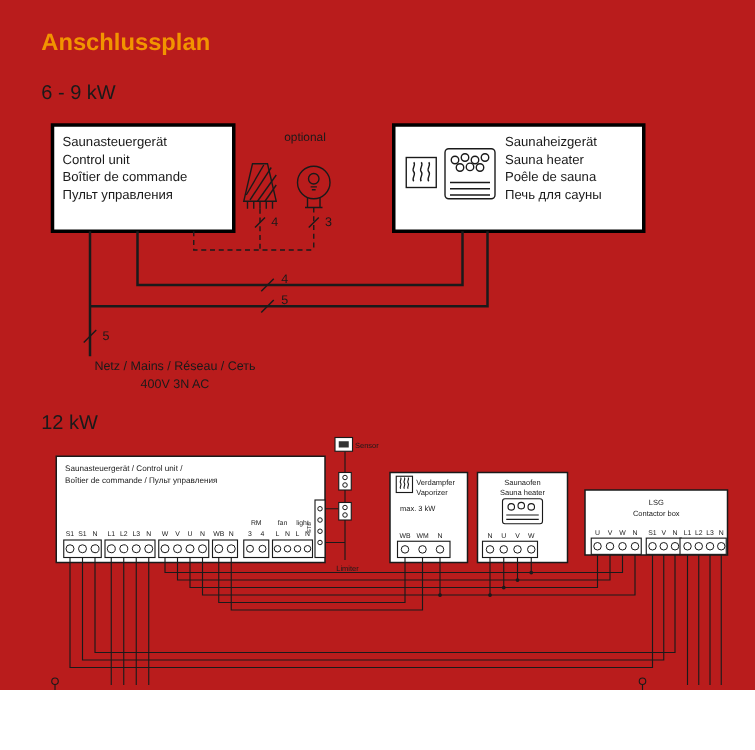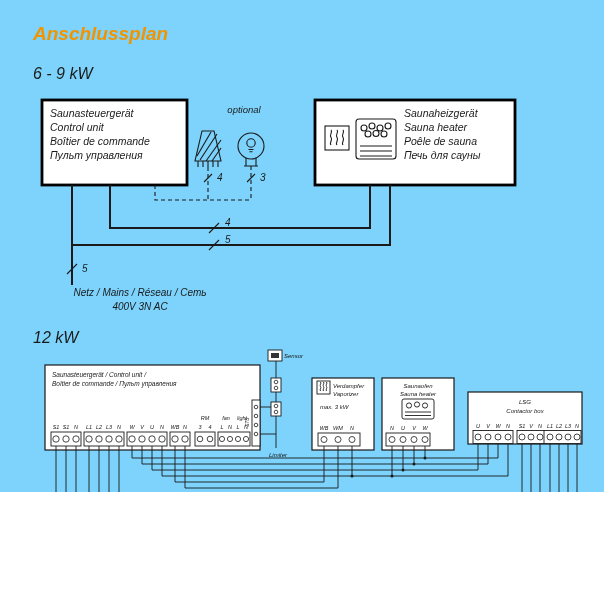--- a/index.html
+++ b/index.html
@@ -1,16 +1,16 @@
 <!DOCTYPE html>
 <html><head>
 <meta charset="utf-8">
 <style>
   html,body{margin:0;padding:0;background:#ffffff;}
-  .page{position:relative;width:604px;height:492px;background:#7dd3fc;font-family:"Liberation Sans","DejaVu Sans",sans-serif;overflow:hidden;font-style:italic;}
+  .page{position:relative;width:604px;height:552px;background:#b91c1c;font-family:"Liberation Sans","DejaVu Sans",sans-serif;overflow:hidden;}
   svg{display:block;}
   svg text{font-family:"Liberation Sans","DejaVu Sans",sans-serif;fill:#1a1a1a;}
   .t-title{font-size:19px;font-weight:bold;fill:#F29400;}
   .t-h2{font-size:16px;}
   .t-box{font-size:10.5px;}
   .t-lbl{font-size:10px;}
   .t-opt{font-size:9.5px;}
   .t-t1{font-size:6.5px;}
   .t-t2{font-size:6px;}
   .t-pin{font-size:5.5px;text-anchor:middle;}

